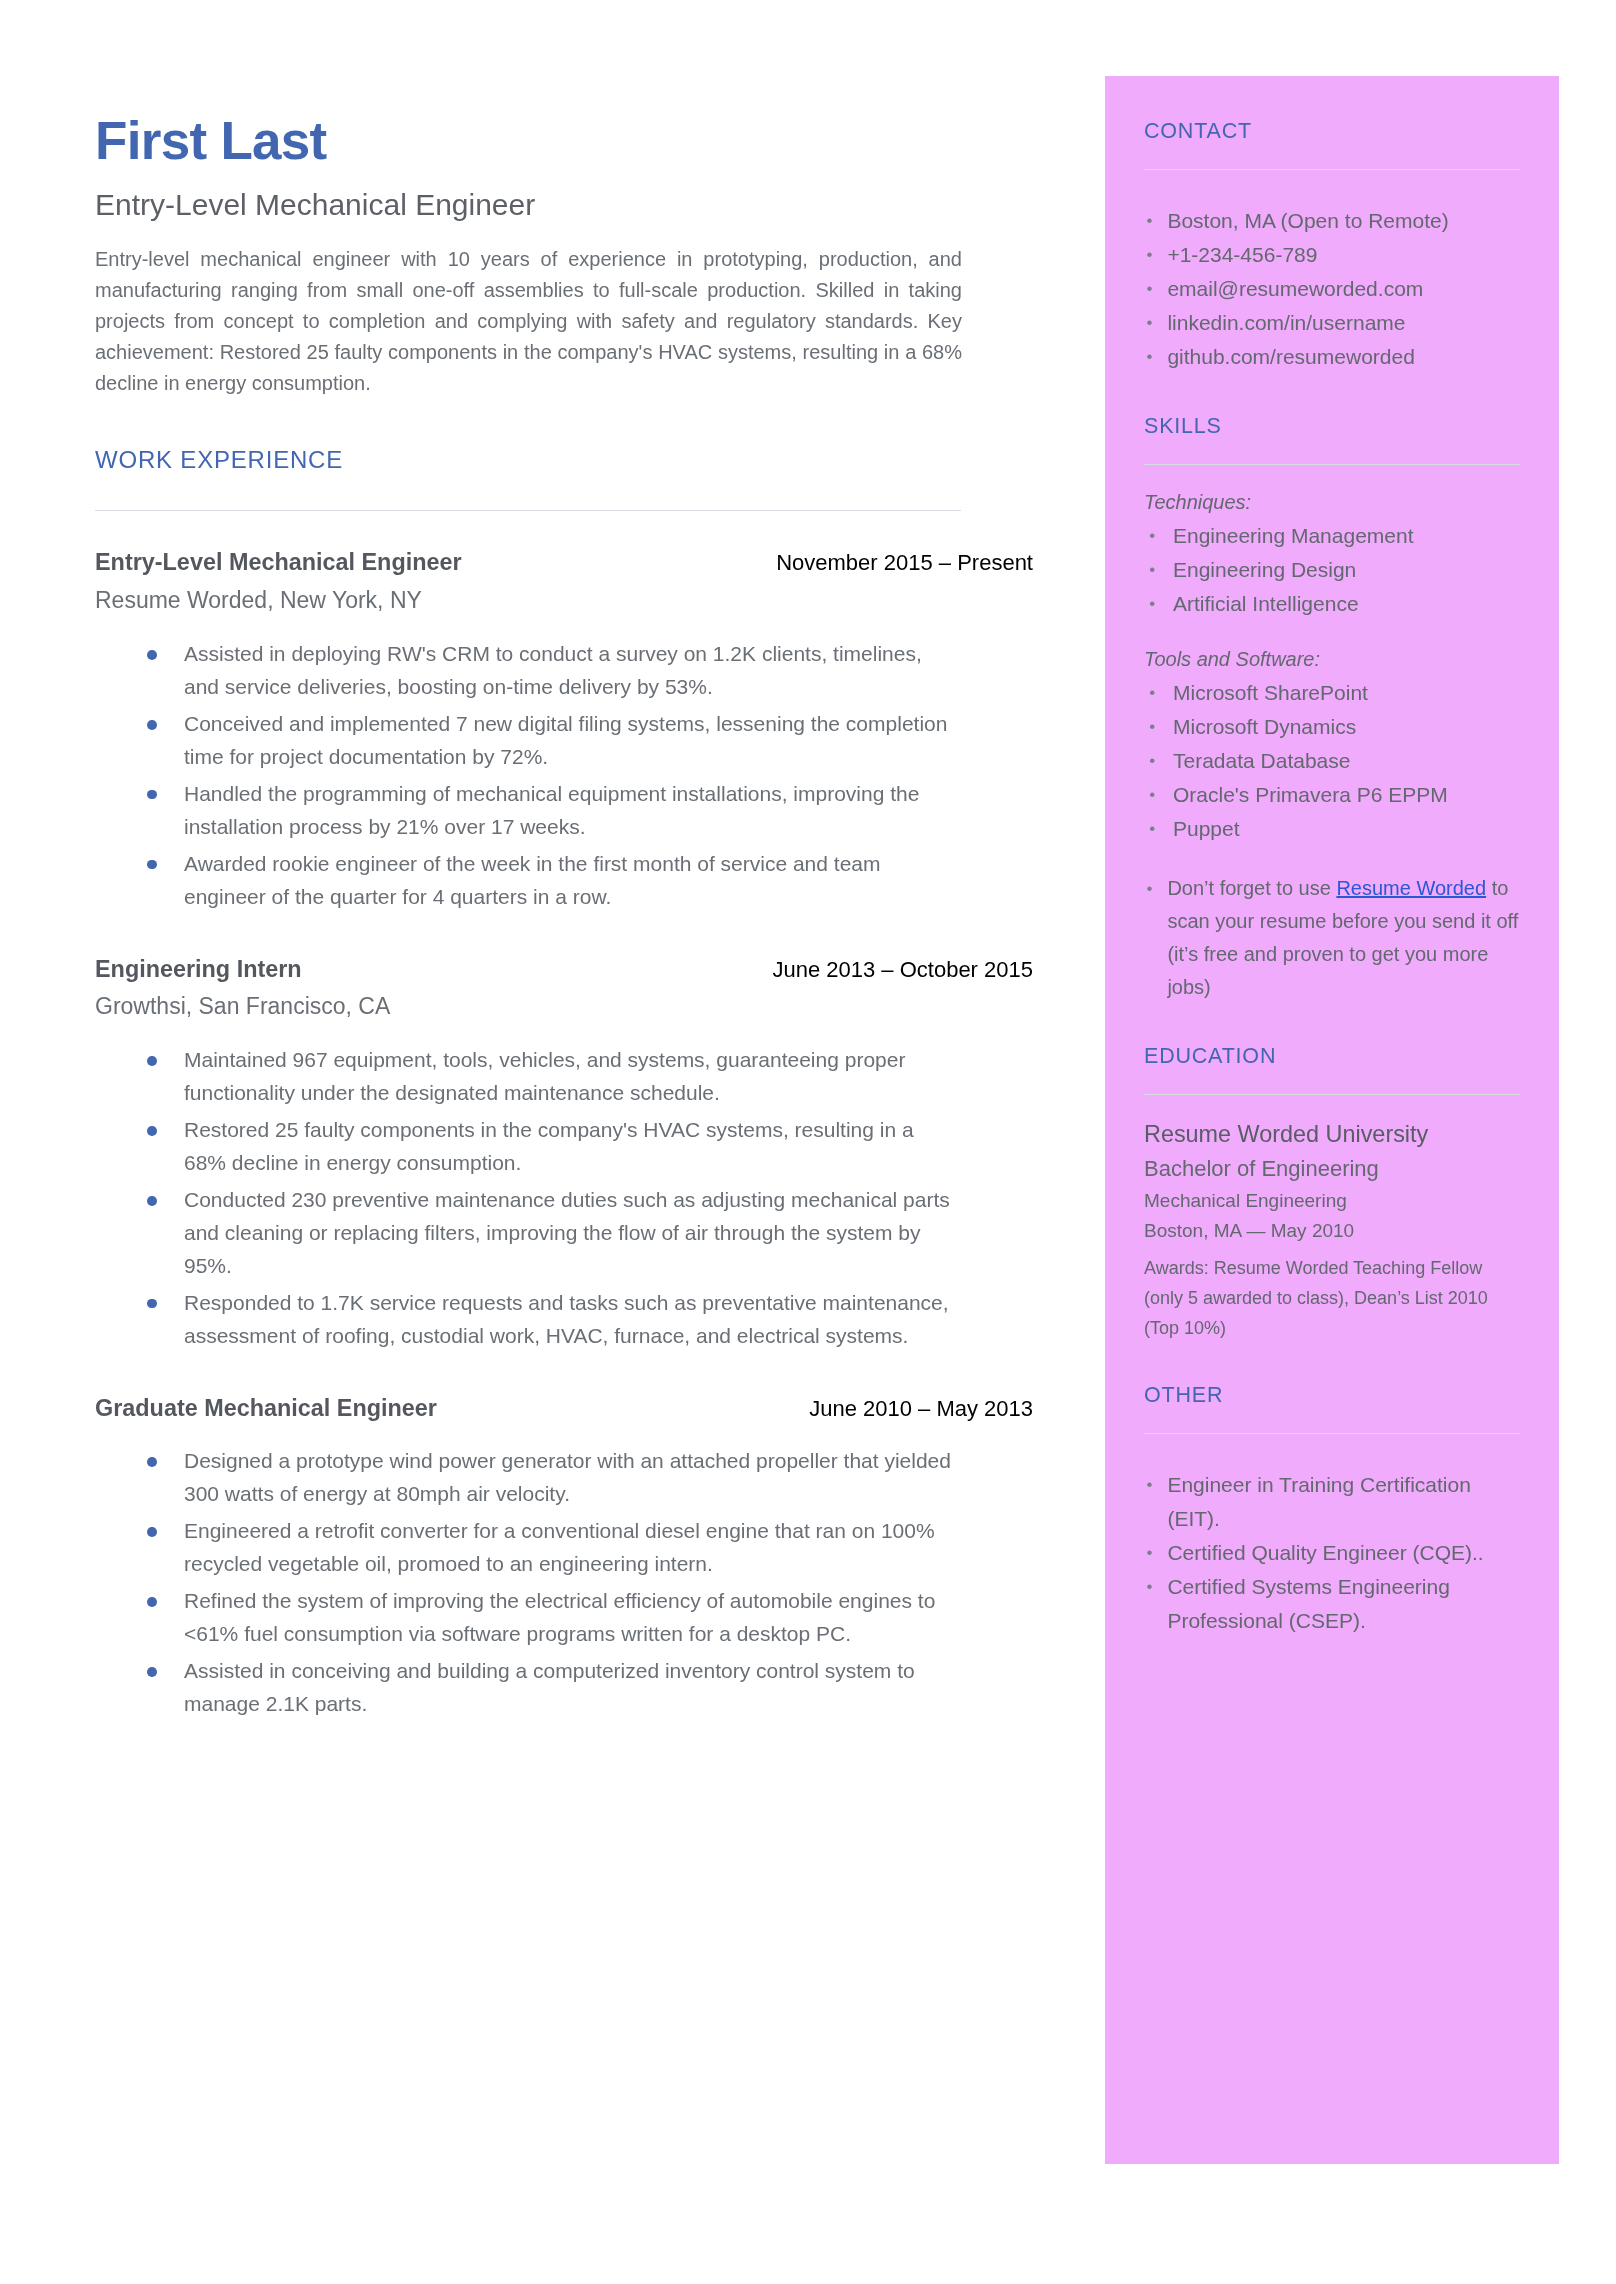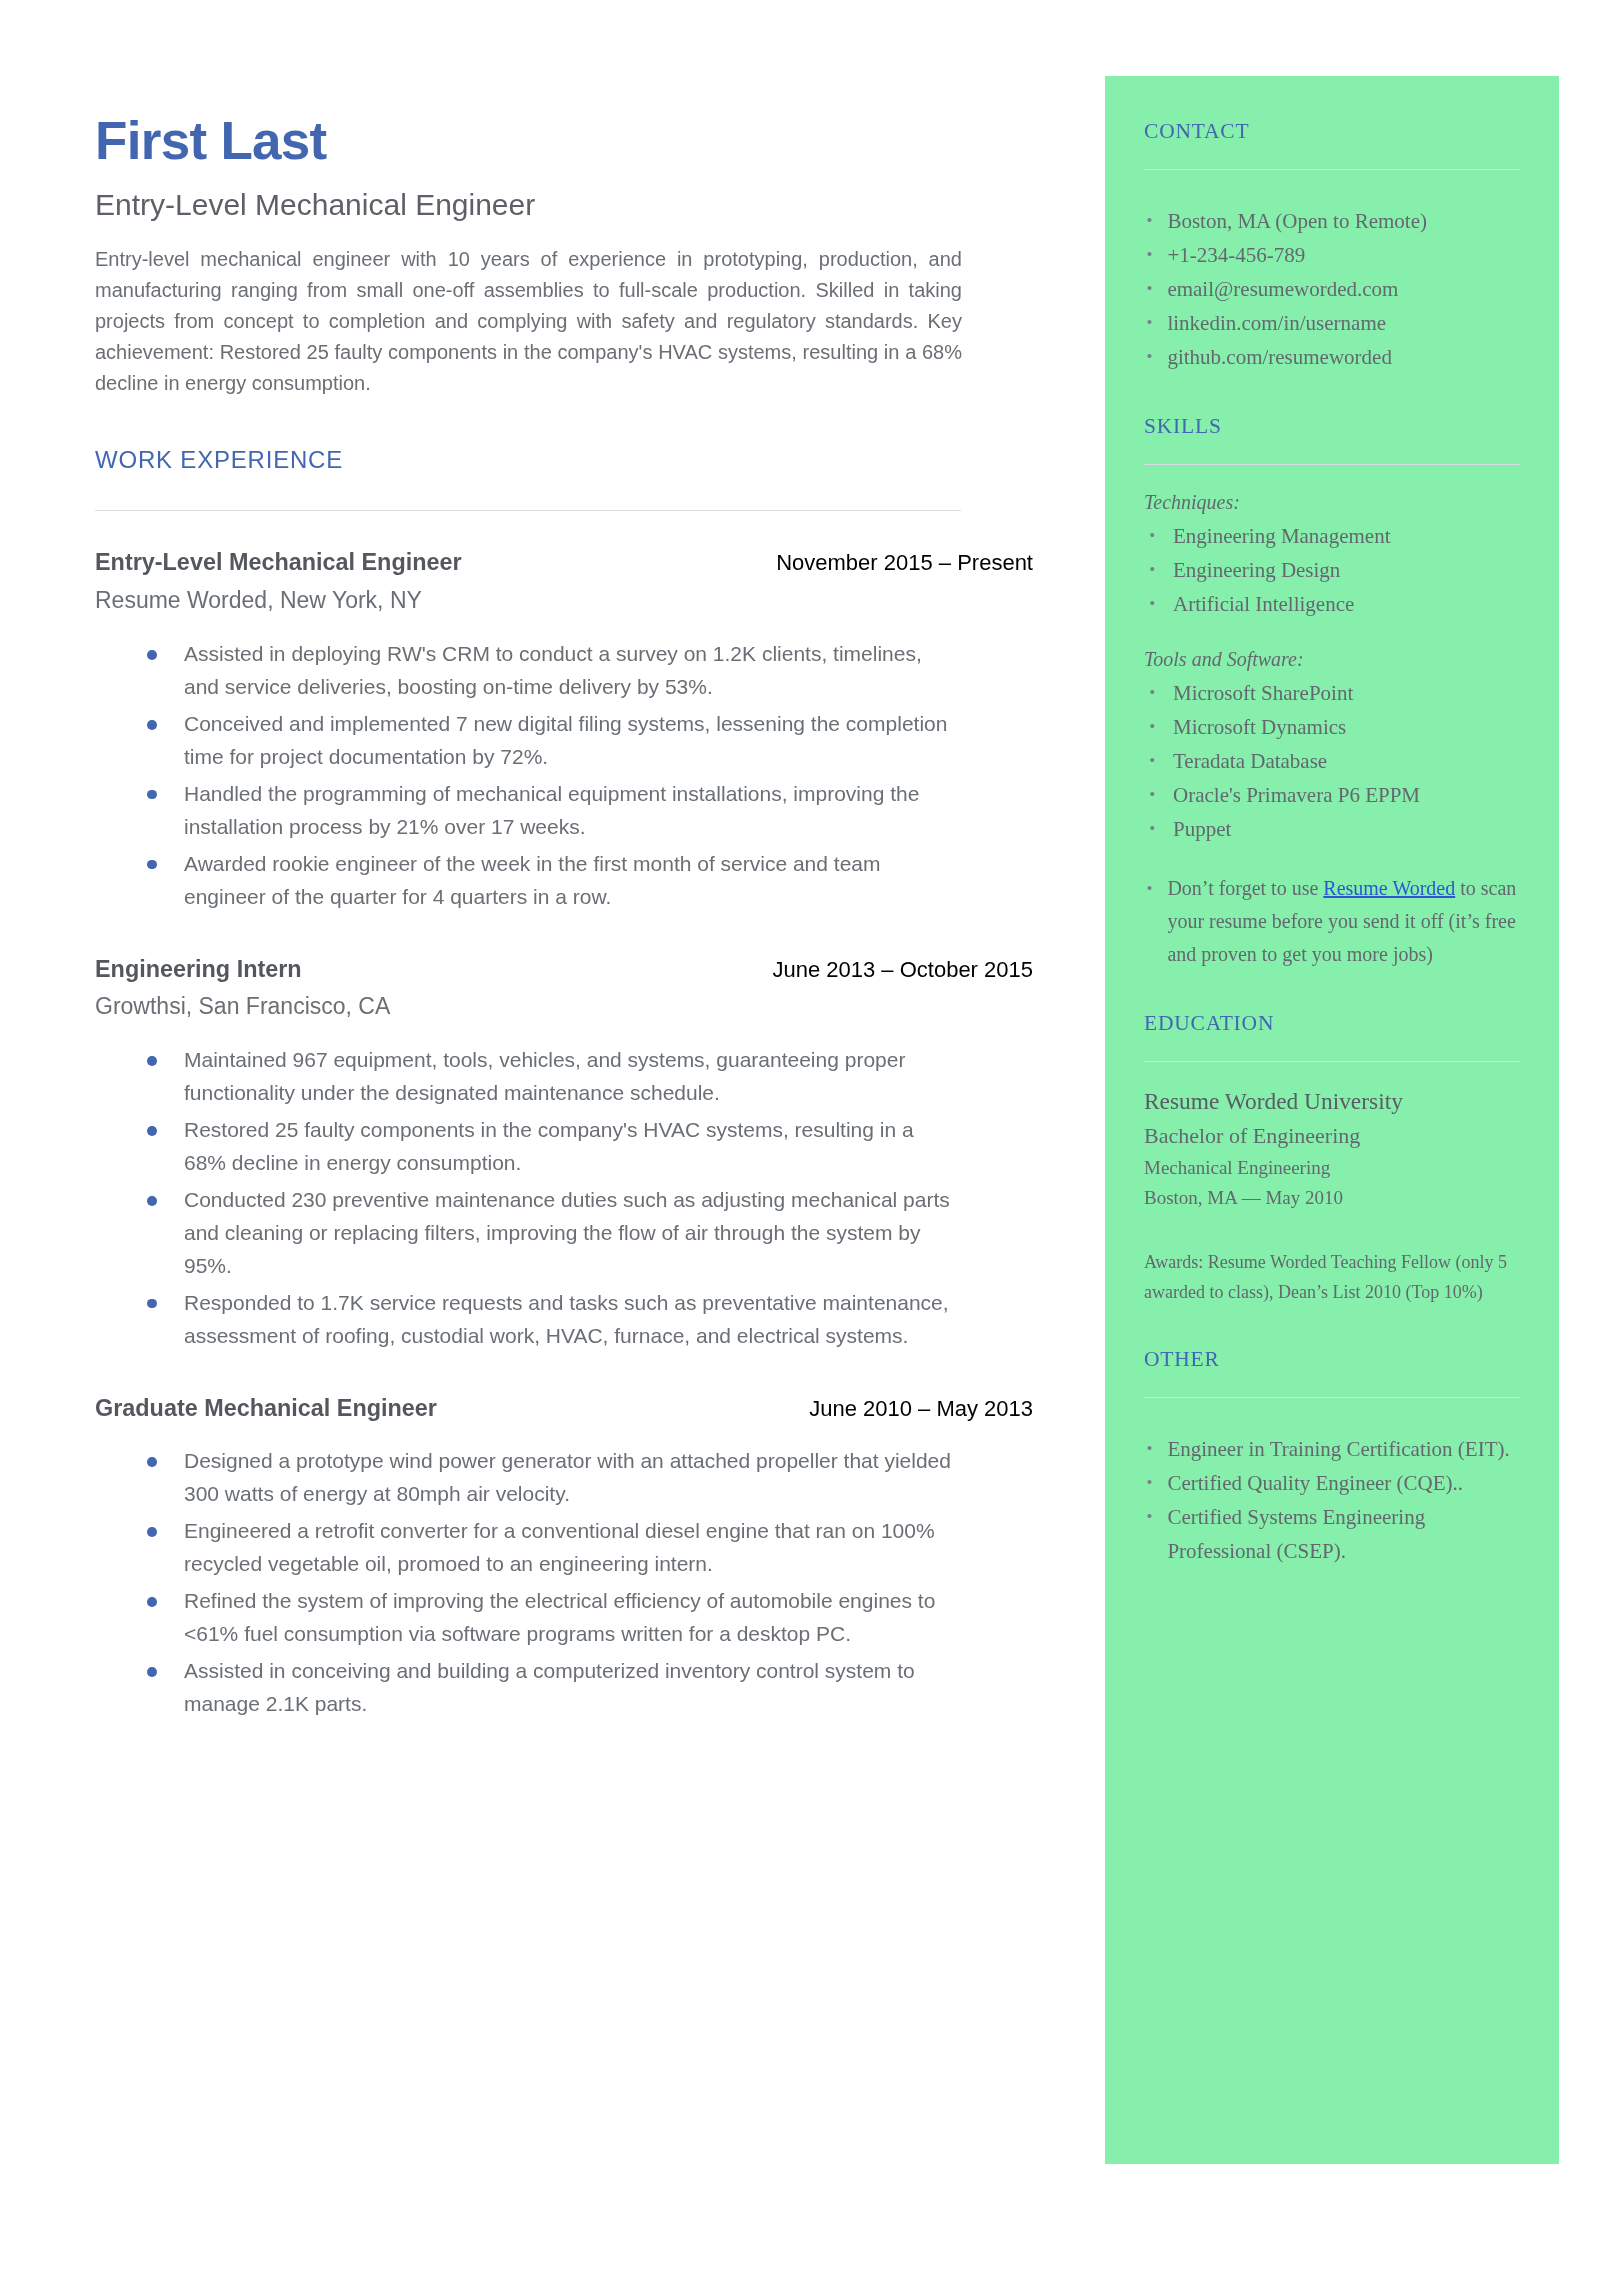--- a/index.html
+++ b/index.html
@@ -19,23 +19,22 @@
     overflow: hidden;
   }
 
   
   .sidebar {
     position: absolute;
     left: 1105px;
     top: 76px;
     width: 454px;
     height: 2128px;
-    background: #86efac;
+    background: #f0abfc;
     padding: 0 39px 0 39px;
-    font-family: Liberation Serif, serif;
   }
 
   .side-heading {
     color: #4266b0;
     font-size: 21.5px;
     letter-spacing: 0.8px;
     font-weight: 400;
     padding-top: 40px;
   }
   .side-heading.first { padding-top: 43px; }
@@ -120,21 +119,21 @@
     color: #63686e;
     font-size: 19px;
     line-height: 30px;
     font-weight: 300;
   }
   .edu-awards {
     color: #63686e;
     font-size: 18px;
     line-height: 30px;
     font-weight: 300;
-    margin-top: 34px;
+    margin-top: 7px;
   }
 
   
   .main {
     position: absolute;
     left: 95px;
     top: 0;
     width: 938px;
   }
 

